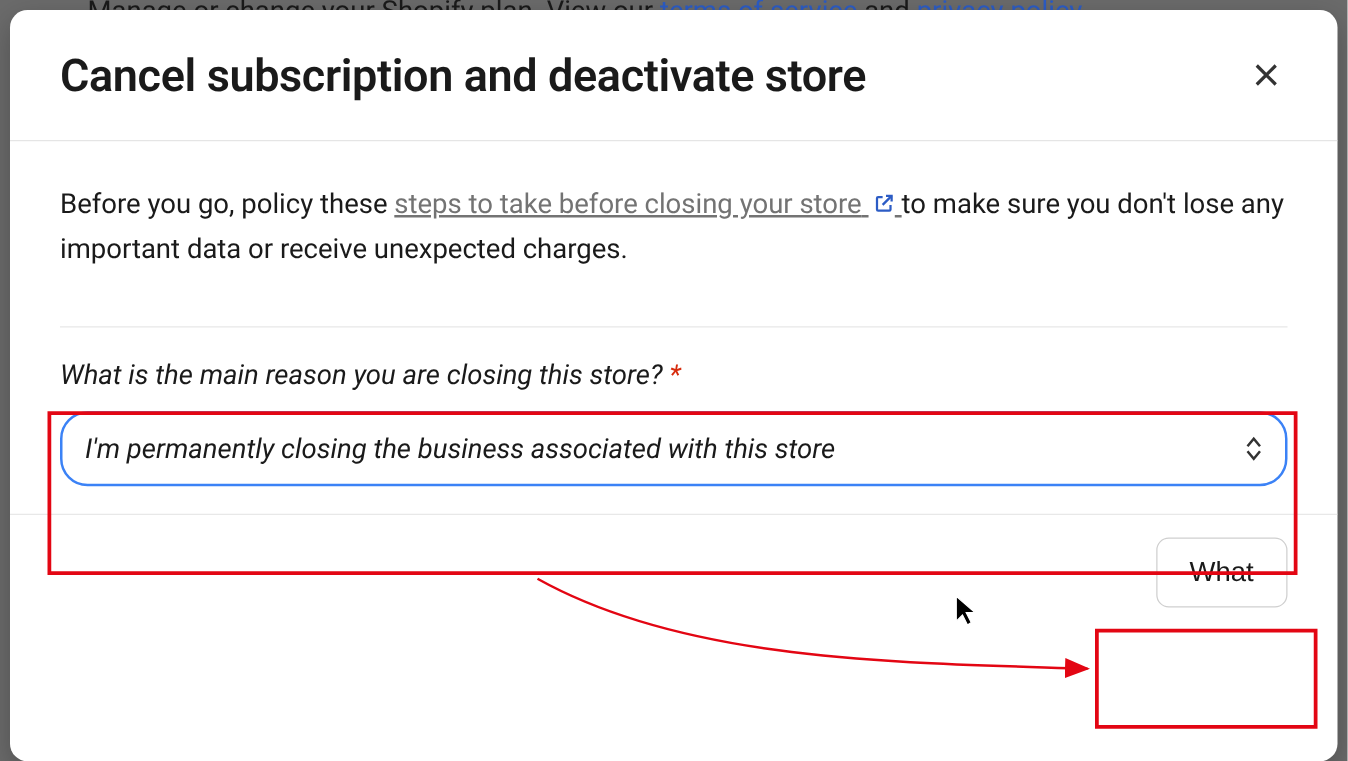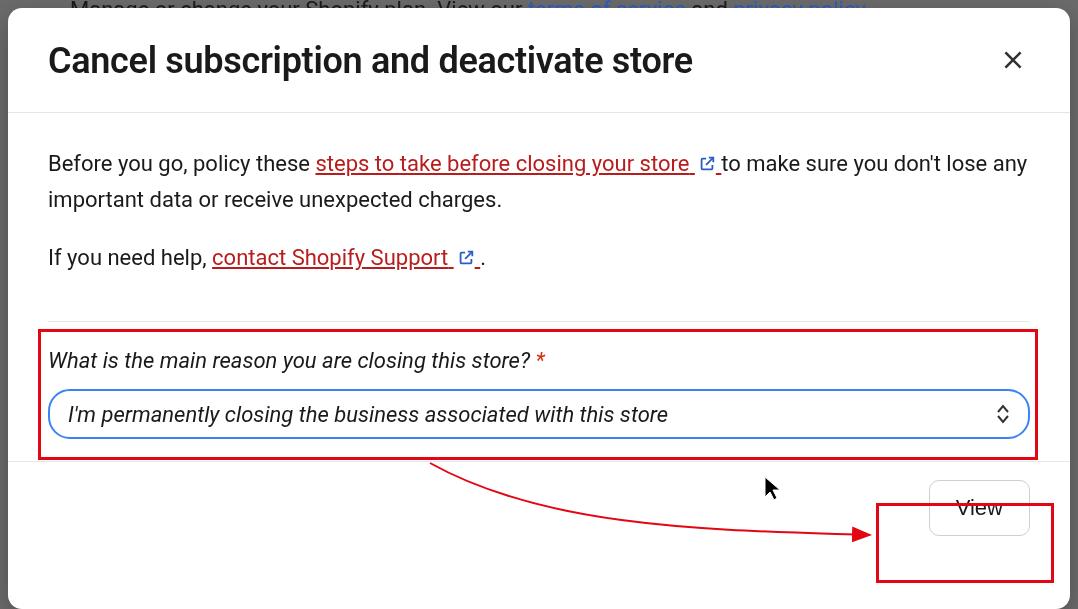--- a/index.html
+++ b/index.html
@@ -59,21 +59,21 @@
     }
     .close-btn svg { width: 26px; height: 26px; }
     .modal-body {
       padding: 34px 40px 20px 40px;
       font-size: 22px;
       color: #1a1a1a;
       line-height: 1.55;
     }
     .modal-body p { margin-bottom: 24px; }
     .link {
-      color: #b91c1c;
+      color: #737373;
       text-decoration: underline;
       cursor: pointer;
     }
     .ext-icon {
       display: inline-block;
       margin-left: 3px;
       vertical-align: -2px;
       color: #2c5cc5;
     }
     .ext-icon svg { width: 18px; height: 18px; }
@@ -85,21 +85,21 @@
     .question-label {
       font-size: 22px;
       color: #1a1a1a;
       margin-bottom: 16px;
     }
     .required { color: #d72c0d; }
     .select-wrap {
       position: relative;
       border: 2px solid #3b82f6;
       border-radius: 22px;
-      height: 50px;
+      height: 60px;
       display: flex;
       align-items: center;
       padding: 0 54px 0 18px;
       background: #fff;
     }
     .select-value {
       font-size: 22px;
       color: #1a1a1a;
     }
     .select-arrows {
@@ -187,34 +187,20 @@
         <span>steps to take before closing your store</span>
         <span class="ext-icon">
           <svg viewBox="0 0 20 20" fill="none" stroke="currentColor" stroke-width="2">
             <path d="M9 4H5a1 1 0 0 0-1 1v10a1 1 0 0 0 1 1h10a1 1 0 0 0 1-1v-4"></path>
             <path d="M12 3h5v5"></path>
             <path d="M17 3l-8 8"></path>
           </svg>
         </span>
       </a>
       <span>  to make sure you don't lose any important data or receive unexpected charges.</span>
-    </p>
-    <p>
-      <span>If you need help, </span>
-      <a class="link">
-        <span>contact Shopify Support</span>
-        <span class="ext-icon">
-          <svg viewBox="0 0 20 20" fill="none" stroke="currentColor" stroke-width="2">
-            <path d="M9 4H5a1 1 0 0 0-1 1v10a1 1 0 0 0 1 1h10a1 1 0 0 0 1-1v-4"></path>
-            <path d="M12 3h5v5"></path>
-            <path d="M17 3l-8 8"></path>
-          </svg>
-        </span>
-      </a>
-      <span> .</span>
     </p>
   </div>
 
   <div class="divider"></div>
 
   <div class="question-section">
     <div class="question-label">
       <span>What is the main reason you are closing this store?</span>
       <span class="required">*</span>
     </div>
@@ -225,21 +211,21 @@
             <path d="M2 8 L7 2 L12 8" fill="none" stroke="currentColor" stroke-width="2"></path>
           </svg>
         <svg viewBox="0 0 14 10">
             <path d="M2 2 L7 8 L12 2" fill="none" stroke="currentColor" stroke-width="2"></path>
           </svg>
       </span>
     </div>
   </div>
 
   <div class="modal-footer">
-    <button class="btn">View</button>
+    <button class="btn">What</button>
   </div>
 </div>
 
 <div class="annot-box1"></div>
 <div class="annot-box2"></div>
 <svg class="annot-svg">
   <defs>
     <marker id="arrowhead" markerWidth="10" markerHeight="8" refX="9" refY="4" orient="auto">
       <path d="M0,0 L10,4 L0,8 Z" fill="#e30613"></path>
     </marker>

